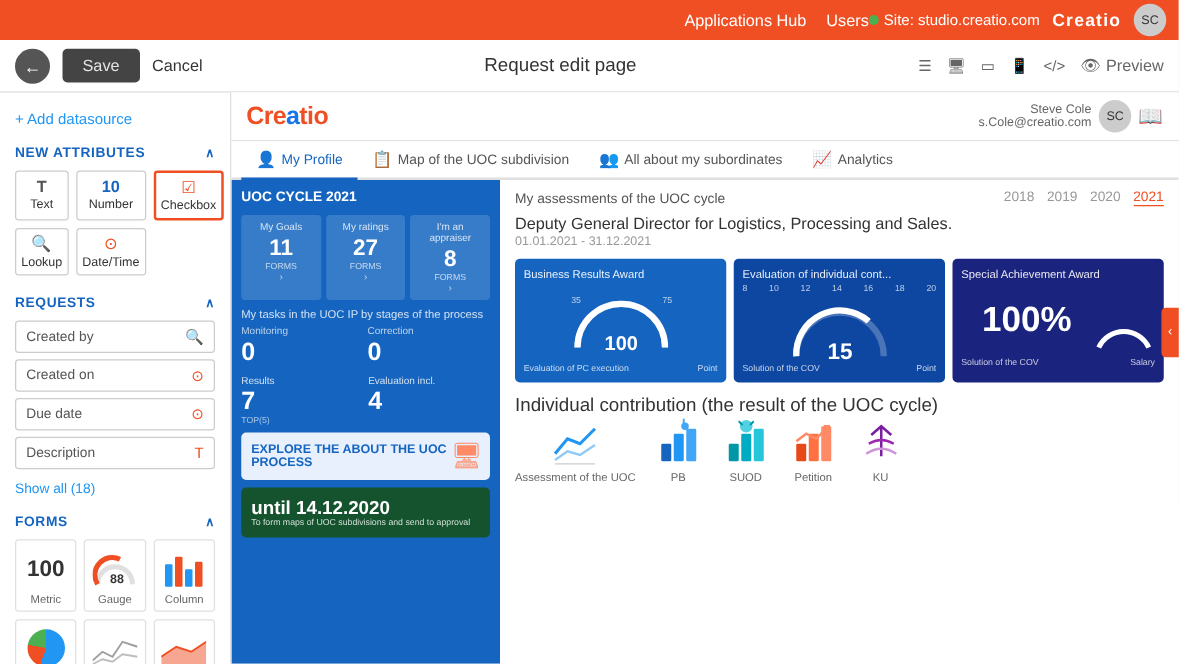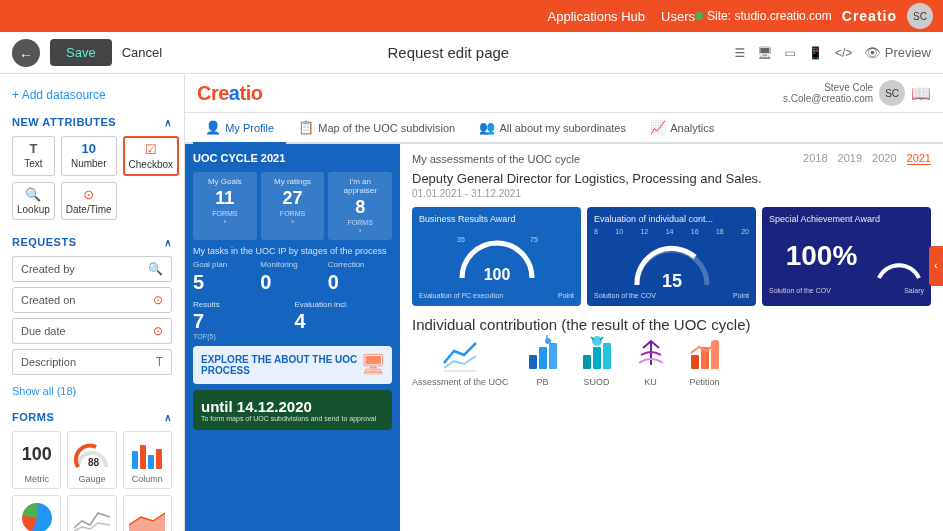--- a/index.html
+++ b/index.html
@@ -27,21 +27,21 @@
     .toolbar {
       height: 42px;
       background: white;
       display: flex;
       align-items: center;
       padding: 0 12px;
       border-bottom: 1px solid #e0e0e0;
       gap: 10px;
     }
     .back-btn { width: 28px; height: 28px; border-radius: 50%; background: #555; display: flex; align-items: center; justify-content: center; cursor: pointer; color: white; font-size: 14px; }
-    .save-btn { background: #444; color: #5eead4; border: none; padding: 6px 16px; border-radius: 4px; cursor: pointer; font-size: 13px; }
+    .save-btn { background: #444; color: #e5e5e5; border: none; padding: 6px 16px; border-radius: 4px; cursor: pointer; font-size: 13px; }
     .cancel-btn { background: none; border: none; cursor: pointer; font-size: 13px; color: #333; }
     .page-title { flex: 1; text-align: center; font-size: 15px; color: #333; }
     .toolbar-icons { display: flex; gap: 12px; align-items: center; color: #666; }
     .preview-btn { display: flex; align-items: center; gap: 4px; color: #666; font-size: 13px; cursor: pointer; }
 
     
     .main-layout { display: flex; height: calc(531px - 32px - 42px); }
 
     
     .left-panel {
@@ -517,24 +517,20 @@
             <div class="stat-value">8</div>
             <div class="stat-sub">FORMS</div>
             <div class="stat-arrow">›</div>
           </div>
         </div>
 
         <div class="tasks-header">My tasks in the UOC IP by stages of the process</div>
 
         <div class="tasks-row">
           <div class="task-col">
-            <div class="task-label">Goal plan</div>
-            <div class="task-value">5</div>
-          </div>
-          <div class="task-col">
             <div class="task-label">Monitoring</div>
             <div class="task-value">0</div>
           </div>
           <div class="task-col">
             <div class="task-label">Correction</div>
             <div class="task-value">0</div>
           </div>
         </div>
 
         <div class="results-row">
@@ -670,39 +666,39 @@
                 <line x1="17" y1="7" x2="14" y2="4" stroke="#0097a7" stroke-width="1.5"></line>
                 <line x1="23" y1="7" x2="26" y2="4" stroke="#0097a7" stroke-width="1.5"></line>
               </svg>
             </div>
             <div class="contrib-label">SUOD</div>
           </div>
 
           <div class="contrib-item">
             <div class="contrib-icon">
               <svg width="40" height="40" viewBox="0 0 40 40">
-                <path d="M20,8 L20,32 M12,15 L20,8 L28,15" fill="none" stroke="#7b1fa2" stroke-width="2"></path>
-                <path d="M10,22 Q20,16 30,22" fill="none" stroke="#9c27b0" stroke-width="2"></path>
-                <path d="M8,30 Q20,22 32,30" fill="none" stroke="#ce93d8" stroke-width="2"></path>
-              </svg>
-            </div>
-            <div class="contrib-label">KU</div>
-          </div>
-
-          <div class="contrib-item">
-            <div class="contrib-icon">
-              <svg width="40" height="40" viewBox="0 0 40 40">
                 <rect x="6" y="22" width="8" height="14" rx="1" fill="#e64a19"></rect>
                 <rect x="16" y="14" width="8" height="22" rx="1" fill="#ff7043"></rect>
                 <rect x="26" y="8" width="8" height="28" rx="1" fill="#ff8a65"></rect>
                 <polyline points="6,20 14,14 22,18 32,8" fill="none" stroke="#ff8a65" stroke-width="2"></polyline>
                 <polyline points="28,8 32,8 32,12" fill="none" stroke="#ff8a65" stroke-width="2"></polyline>
               </svg>
             </div>
             <div class="contrib-label">Petition</div>
           </div>
+
+          <div class="contrib-item">
+            <div class="contrib-icon">
+              <svg width="40" height="40" viewBox="0 0 40 40">
+                <path d="M20,8 L20,32 M12,15 L20,8 L28,15" fill="none" stroke="#7b1fa2" stroke-width="2"></path>
+                <path d="M10,22 Q20,16 30,22" fill="none" stroke="#9c27b0" stroke-width="2"></path>
+                <path d="M8,30 Q20,22 32,30" fill="none" stroke="#ce93d8" stroke-width="2"></path>
+              </svg>
+            </div>
+            <div class="contrib-label">KU</div>
+          </div>
         </div>
       </div>
     </div>
   </div>
 </div>
 
 <div style="position:fixed; right:0; top:50%; transform:translateY(-50%); width:14px; height:40px; background:#f04e23; border-radius:4px 0 0 4px; display:flex; align-items:center; justify-content:center; cursor:pointer; color:white; font-size:10px; z-index:100;">‹</div>
 
 </body></html>

